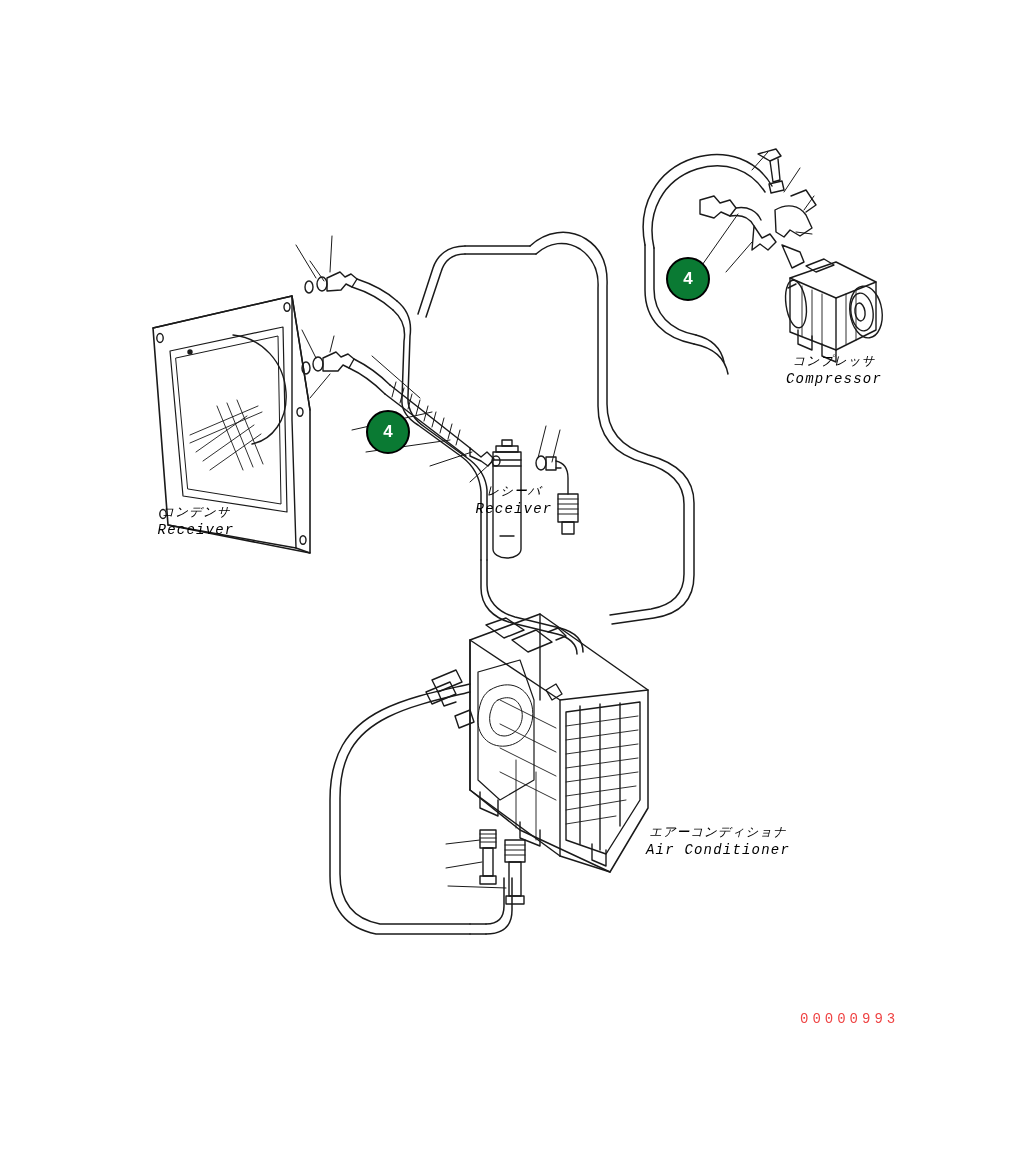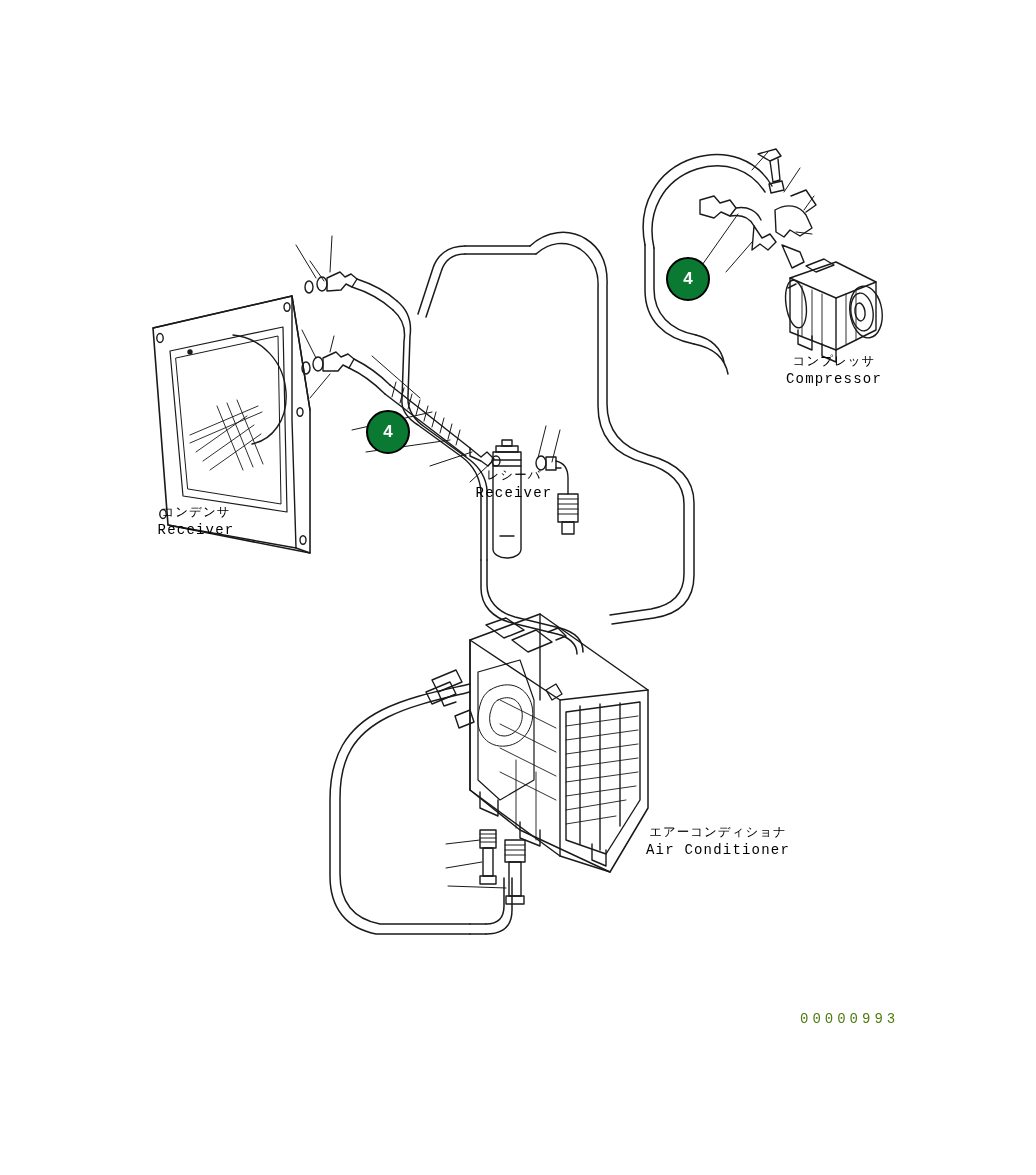--- a/index.html
+++ b/index.html
@@ -25,20 +25,21 @@
     height: 1175px;
   }
   .lbl {
     position: absolute;
     text-align: center;
     font-family: "Liberation Mono", monospace;
     color: #000000;
     line-height: 1.25;
     white-space: nowrap;
     letter-spacing: 0.5px;
+    font-style: italic;
   }
   .lbl .jp {
     display: block;
     font-size: 12.5px;
     letter-spacing: 1px;
   }
   .lbl .en {
     display: block;
     font-size: 14px;
     letter-spacing: 1.2px;
@@ -59,21 +60,21 @@
     justify-content: center;
     box-sizing: border-box;
   }
   #drawing-number {
     position: absolute;
     left: 800px;
     top: 1011px;
     font-family: "Liberation Mono", monospace;
     font-size: 14px;
     letter-spacing: 4px;
-    color: #4d7c0f;
+    color: #ef4444;
   }
 </style>
 </head>
 <body>
 
 <div id="page">
 
   <svg id="diagram-svg" viewBox="0 0 1036 1175">
     <g fill="none" stroke="#1a1a1a" stroke-width="1.4" stroke-linecap="round" stroke-linejoin="round">
 
@@ -353,21 +354,21 @@
   </div>
   <div class="callout" style="left:366px; top:410px;">
     <span>4</span>
   </div>
 
   <div class="lbl" style="left:116px; top:506px; width:160px;">
     <span class="jp">コンデンサ</span>
     <span class="en">Receiver</span>
   </div>
 
-  <div class="lbl" style="left:444px; top:469px; width:140px;">
+  <div class="lbl" style="left:444px; top:485px; width:140px;">
     <span class="jp">レシーバ</span>
     <span class="en">Receiver</span>
   </div>
 
   <div class="lbl" style="left:754px; top:355px; width:160px;">
     <span class="jp">コンプレッサ</span>
     <span class="en">Compressor</span>
   </div>
 
   <div class="lbl" style="left:618px; top:826px; width:200px;">

